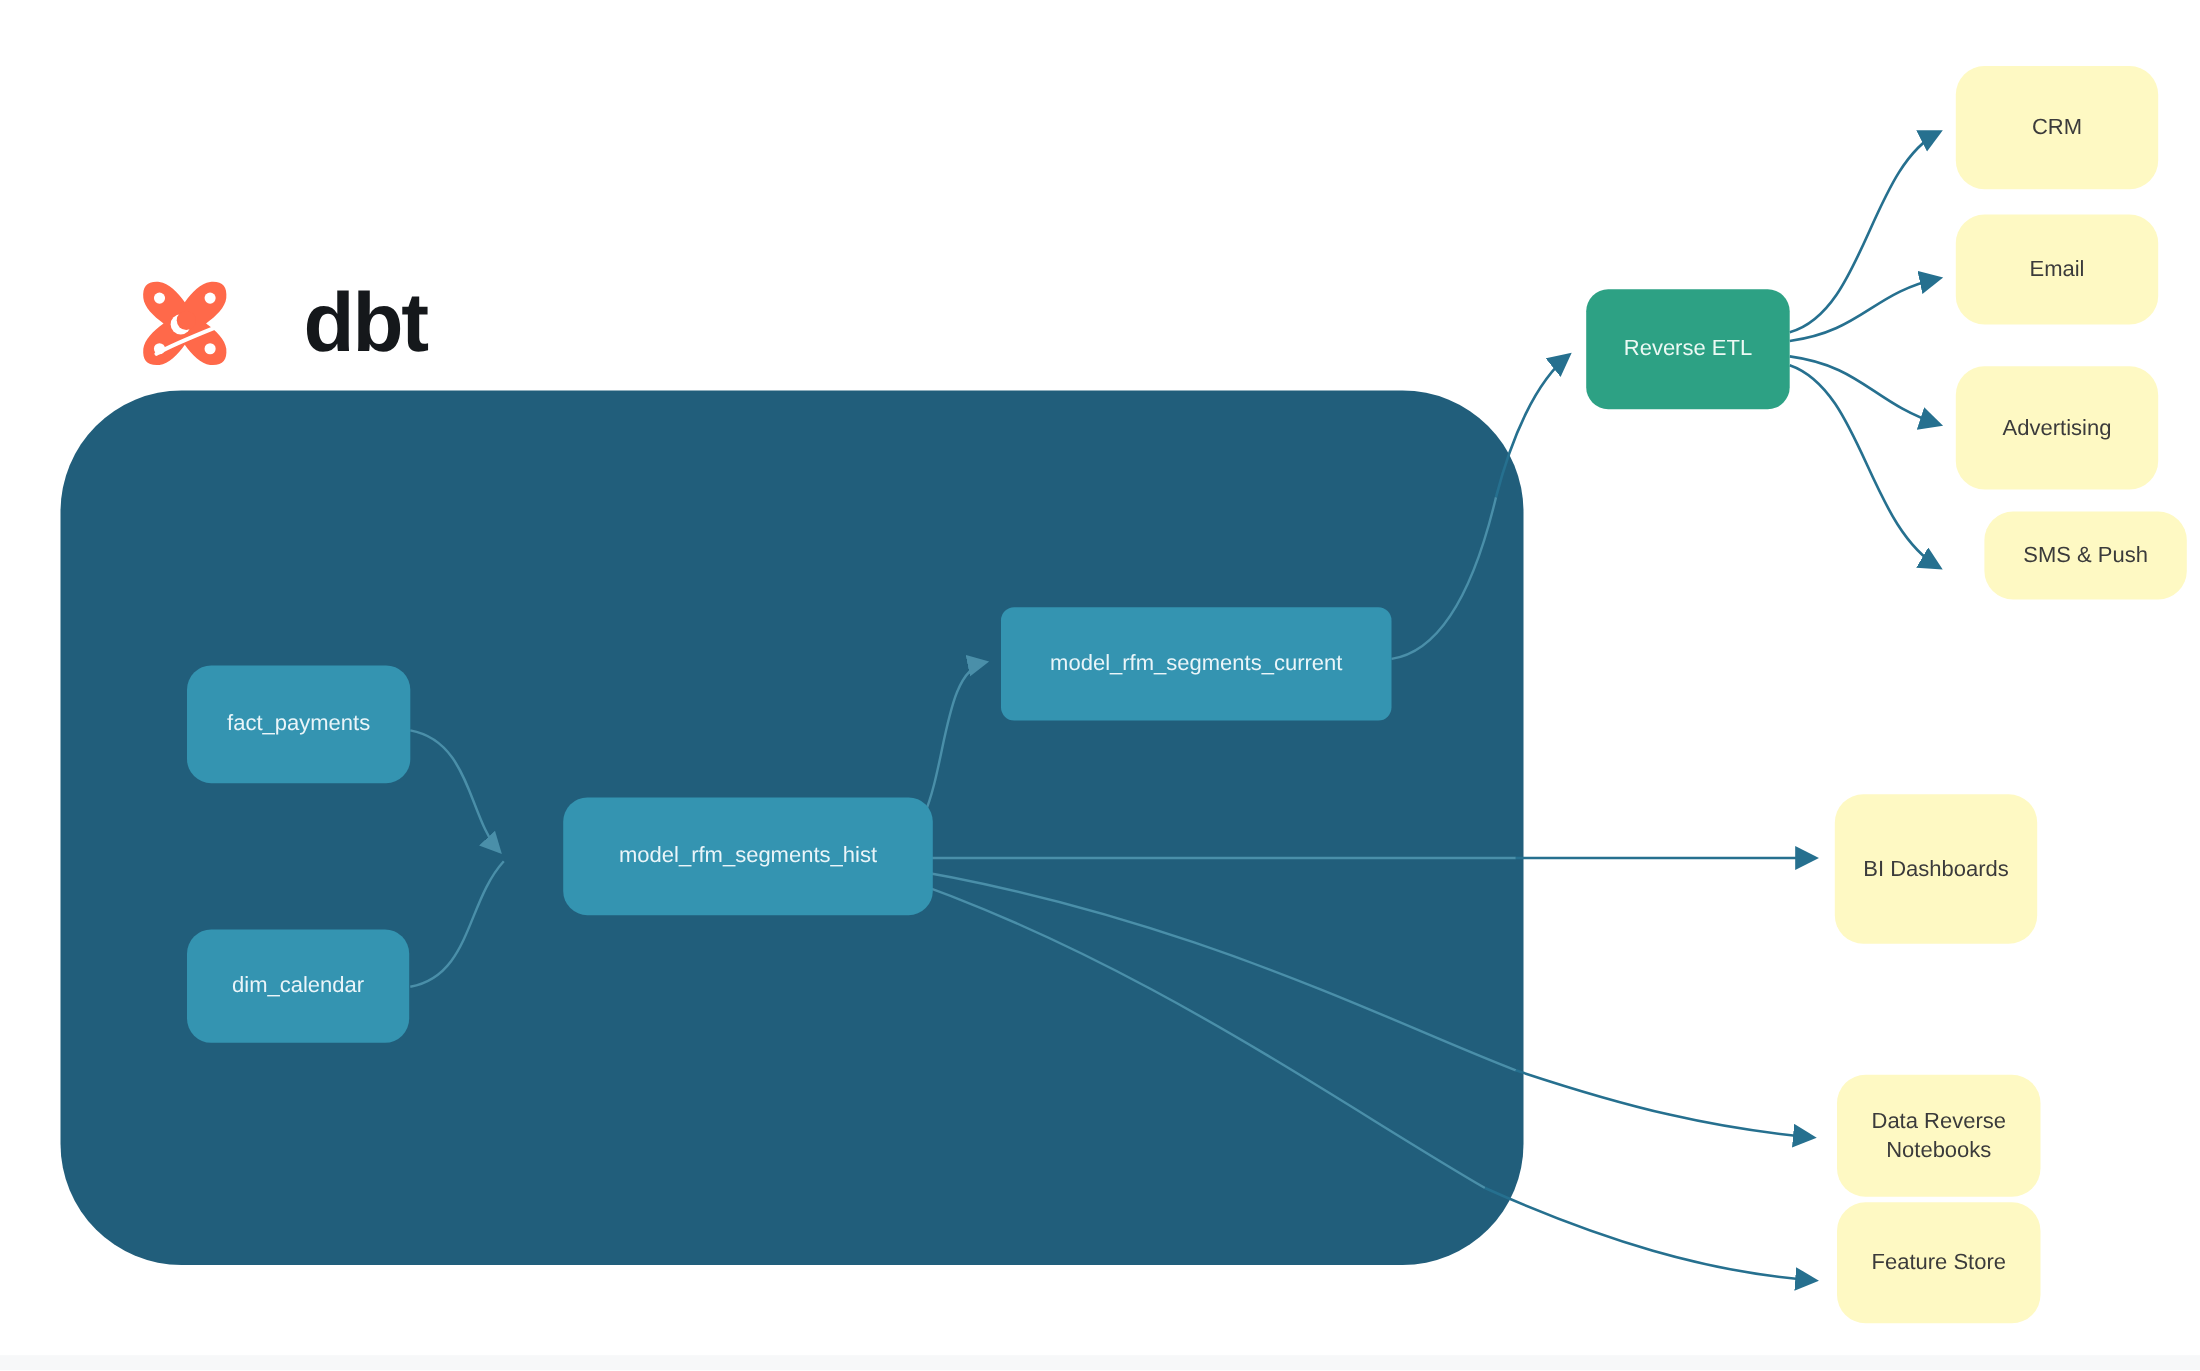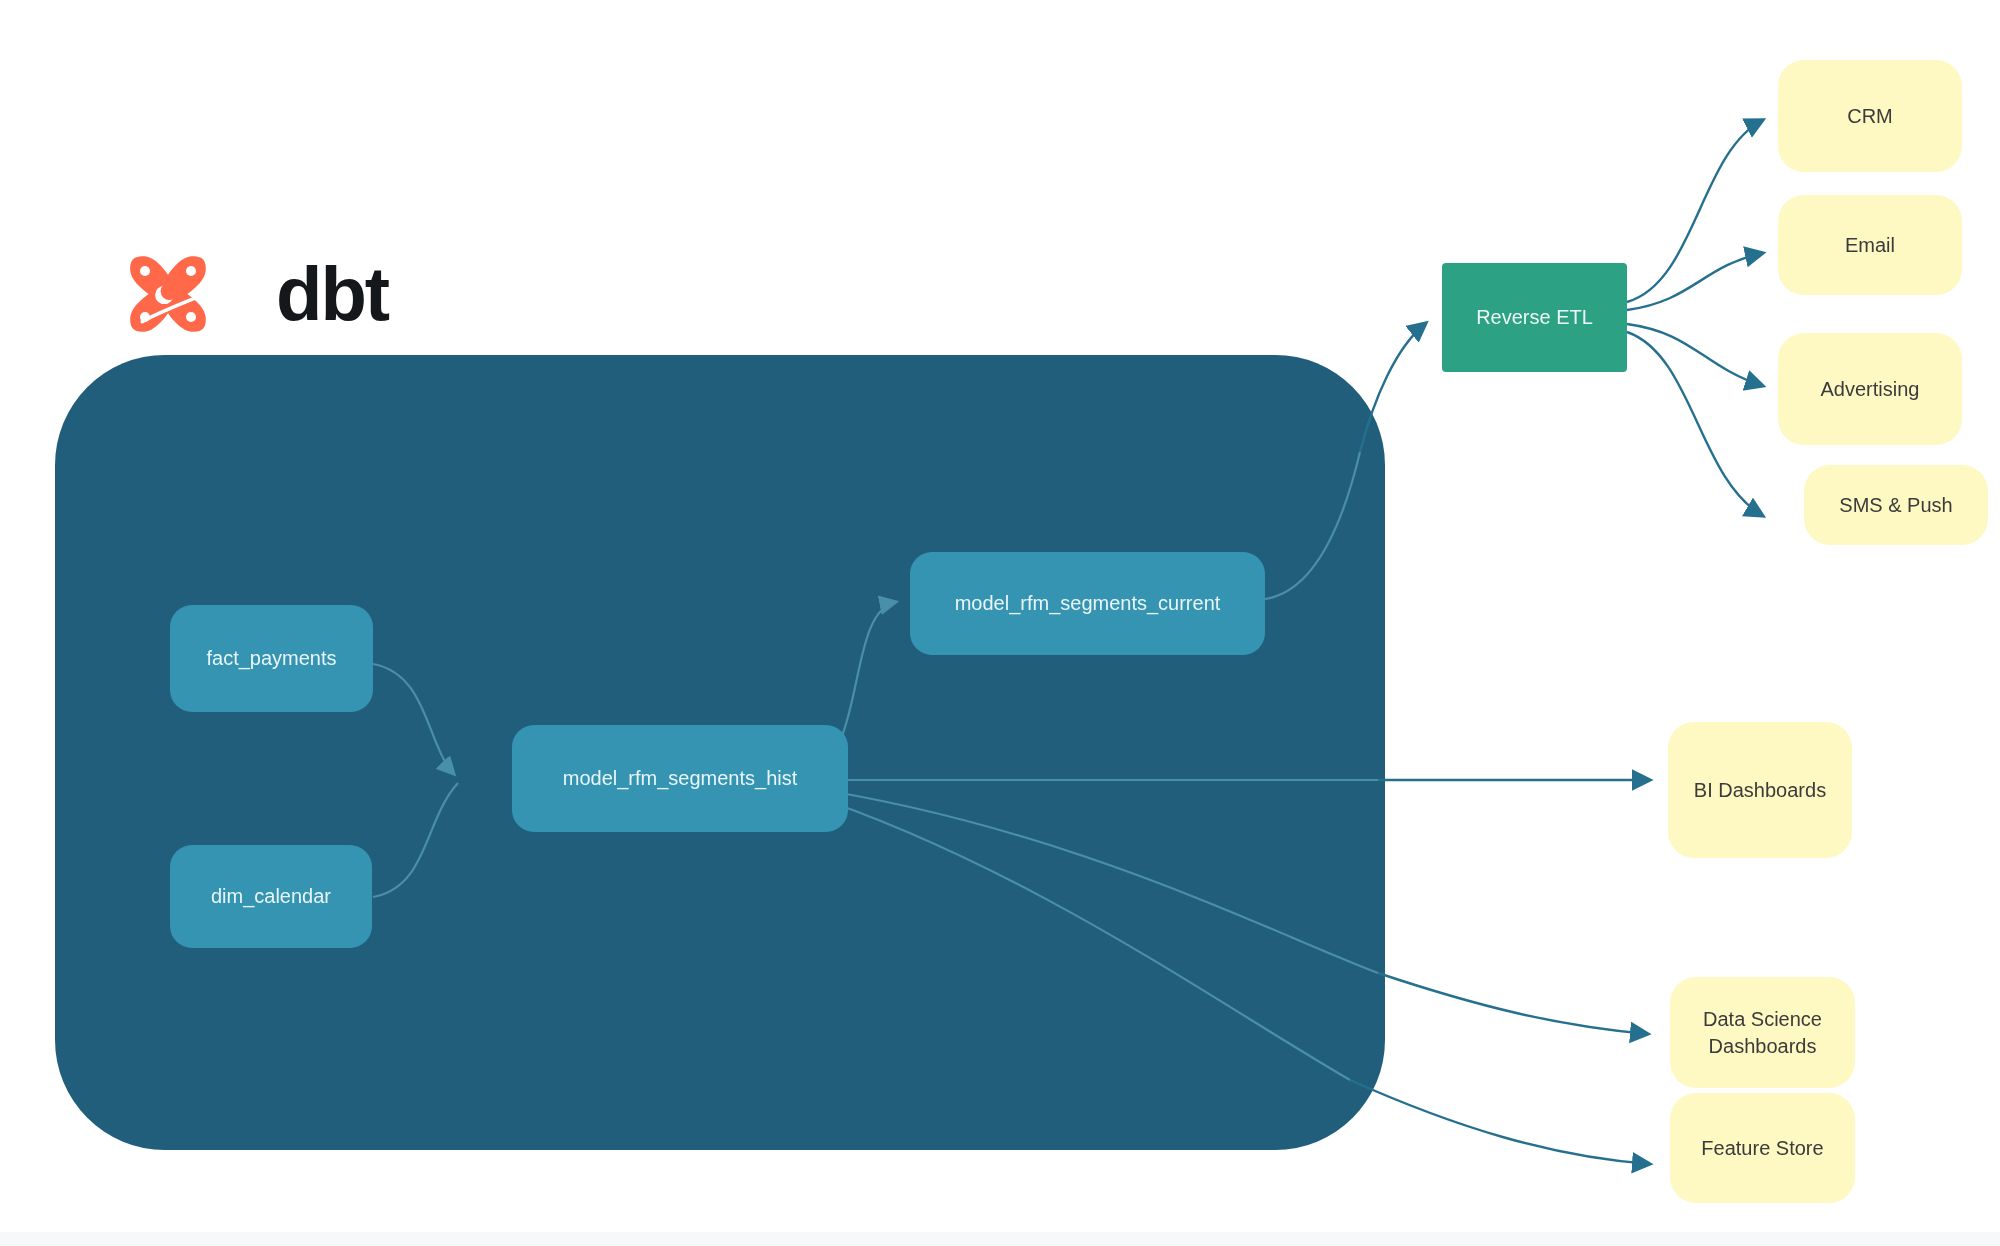--- a/index.html
+++ b/index.html
@@ -16,27 +16,27 @@
     background:#215e7b;border-radius:110px;
   }
   
   .edges{position:absolute;left:0;top:0;width:2000px;height:1246px;pointer-events:none;}
   
   .node{
     position:absolute;display:flex;align-items:center;justify-content:center;
     text-align:center;font-size:20px;line-height:1.35;box-sizing:border-box;
   }
   .model{background:#3494b1;color:#eaf5f9;border-radius:22px;}
-  .etl{background:#2da184;color:#ecf9f4;border-radius:4px;}
+  .etl{background:#2da184;color:#ecf9f4;border-radius:20px;}
   .dest{background:#fef9c3;color:#3b3b3b;border-radius:26px;padding:0 20px;}
   
   .n-fact{left:170px;top:605px;width:203px;height:107px;}
   .n-dim{left:170px;top:845px;width:202px;height:103px;}
   .n-hist{left:468px;top:725px;width:336px;height:107px;margin-left:44px;}
-  .n-current{left:910px;top:552px;width:355px;height:103px;}
+  .n-current{left:910px;top:552px;width:355px;height:103px;border-radius:12px;}
   .n-retl{left:1442px;top:263px;width:185px;height:109px;}
   .n-crm{left:1778px;top:60px;width:184px;height:112px;}
   .n-email{left:1778px;top:195px;width:184px;height:100px;}
   .n-adv{left:1778px;top:333px;width:184px;height:112px;}
   .n-sms{left:1804px;top:465px;width:184px;height:80px;}
   .n-bi{left:1668px;top:722px;width:184px;height:136px;}
   .n-ds{left:1670px;top:977px;width:185px;height:111px;}
   .n-fs{left:1670px;top:1093px;width:185px;height:110px;}
   .bottom-strip{position:absolute;left:0;bottom:0;width:2000px;height:14px;background:#f7f8f9;}
 </style>
@@ -119,20 +119,20 @@
   <div class="node dest n-adv">
     <span>Advertising</span>
   </div>
   <div class="node dest n-sms">
     <span>SMS &amp; Push</span>
   </div>
   <div class="node dest n-bi">
     <span>BI Dashboards</span>
   </div>
   <div class="node dest n-ds">
-    <span>Data Science Dashboards</span>
+    <span>Data Reverse Notebooks</span>
   </div>
   <div class="node dest n-fs">
     <span>Feature Store</span>
   </div>
 
   <div class="bottom-strip"></div>
 </div>
 
 </body></html>

